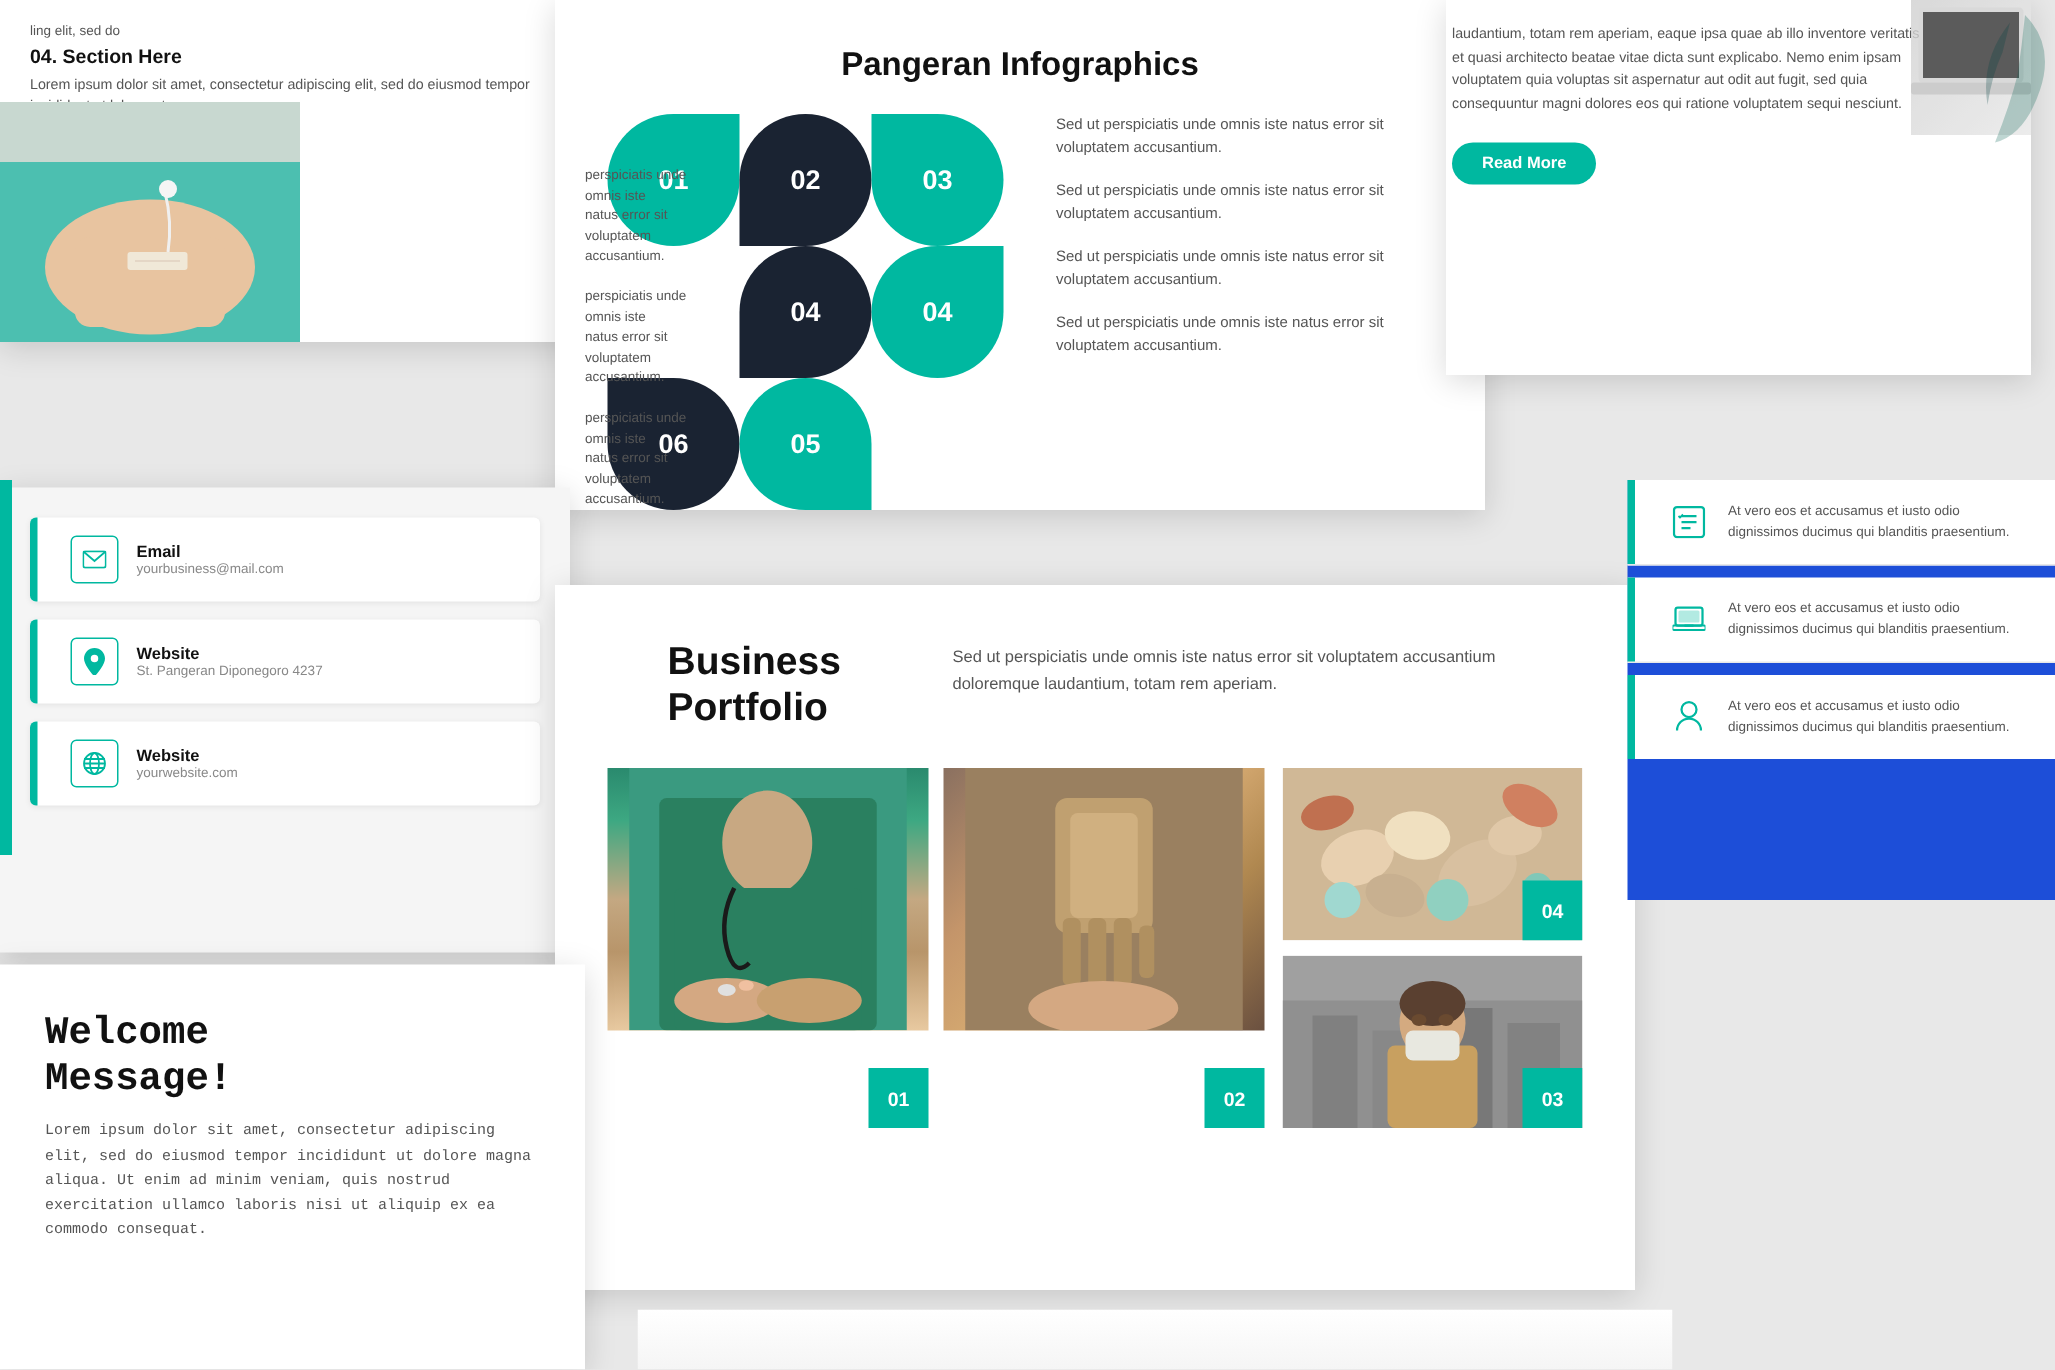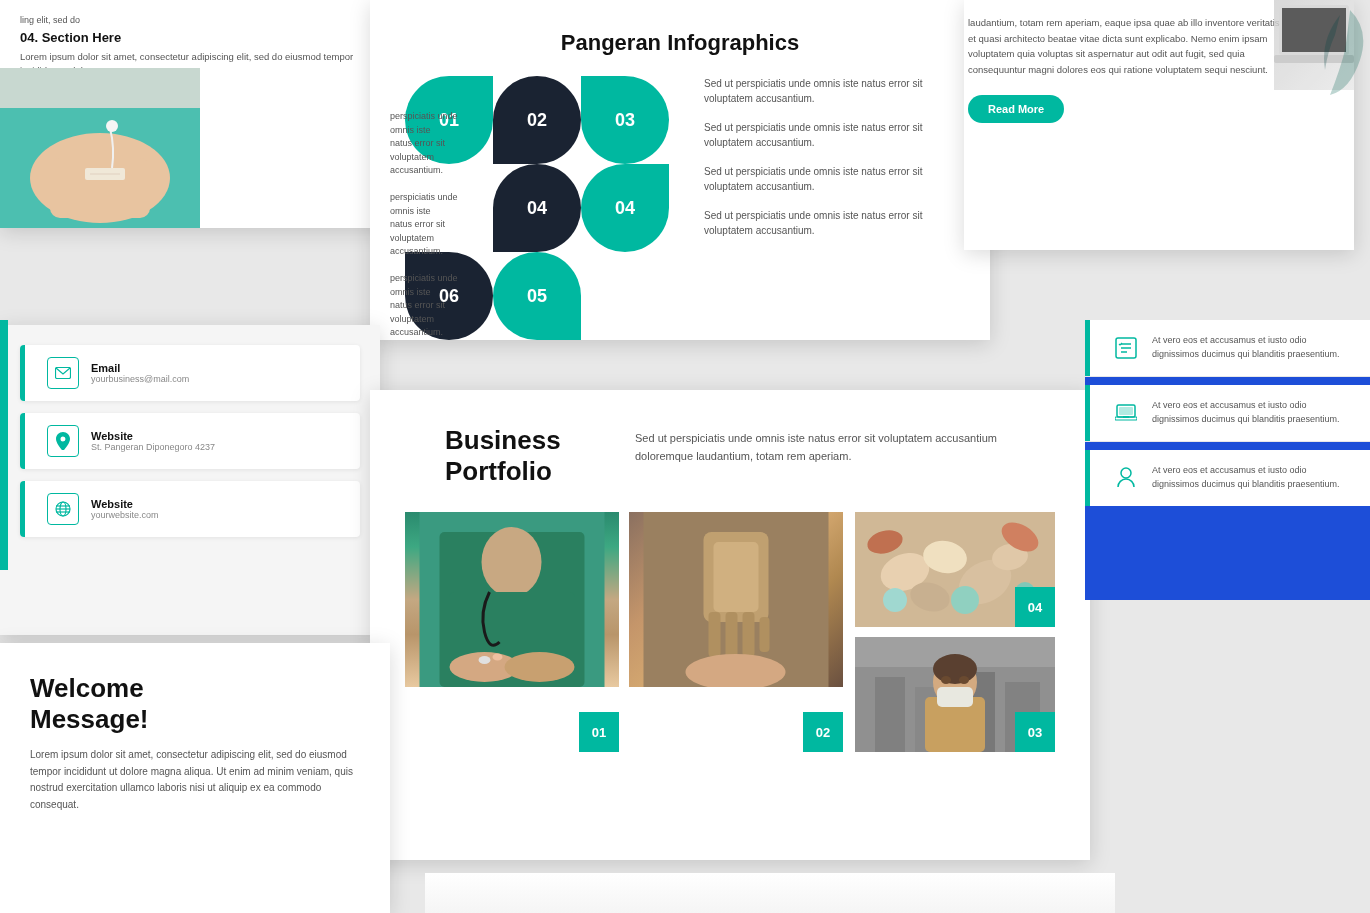--- a/index.html
+++ b/index.html
@@ -77,20 +77,21 @@
     }
 
     
     .slide-welcome {
       bottom: 0;
       left: 0;
       width: 390px;
       height: 270px;
       padding: 30px 30px;
       background: #fff;
+      font-family: Liberation Mono, monospace;
     }
 
     
     .slide-business-services {
       bottom: 0;
       right: 0;
       width: 265px;
       height: 200px;
       background: #00b8a0;
       display: flex;

